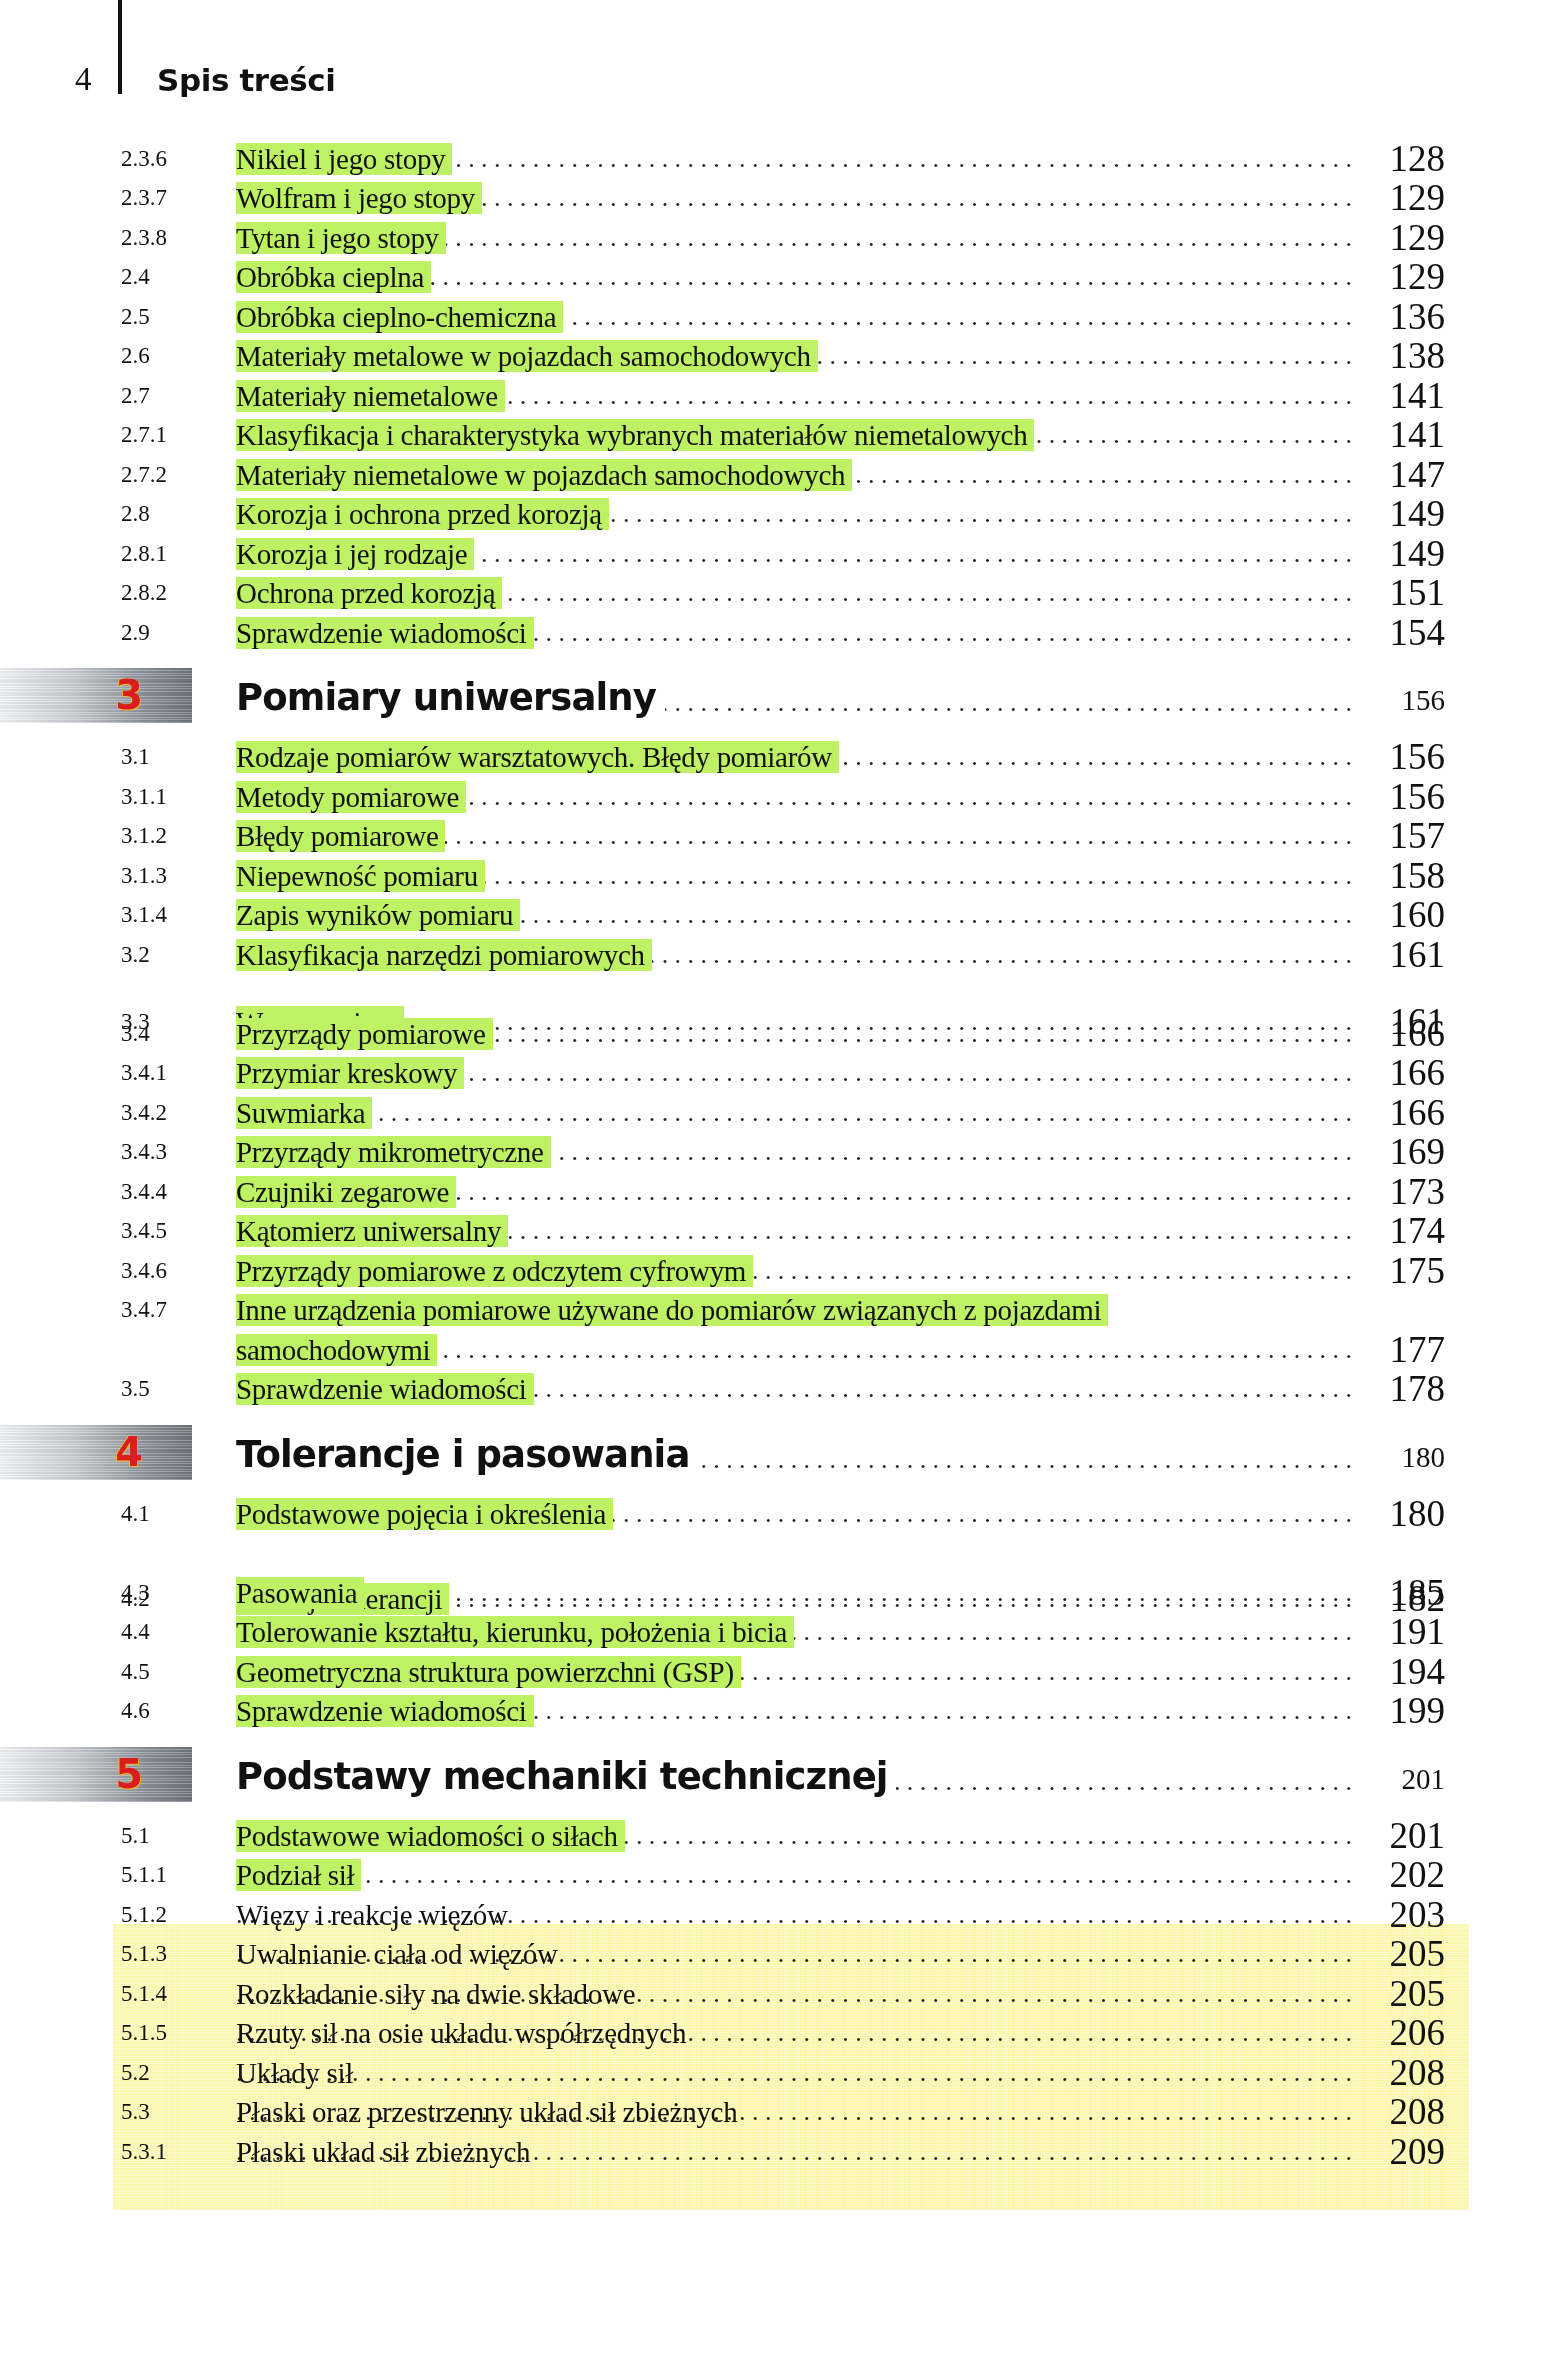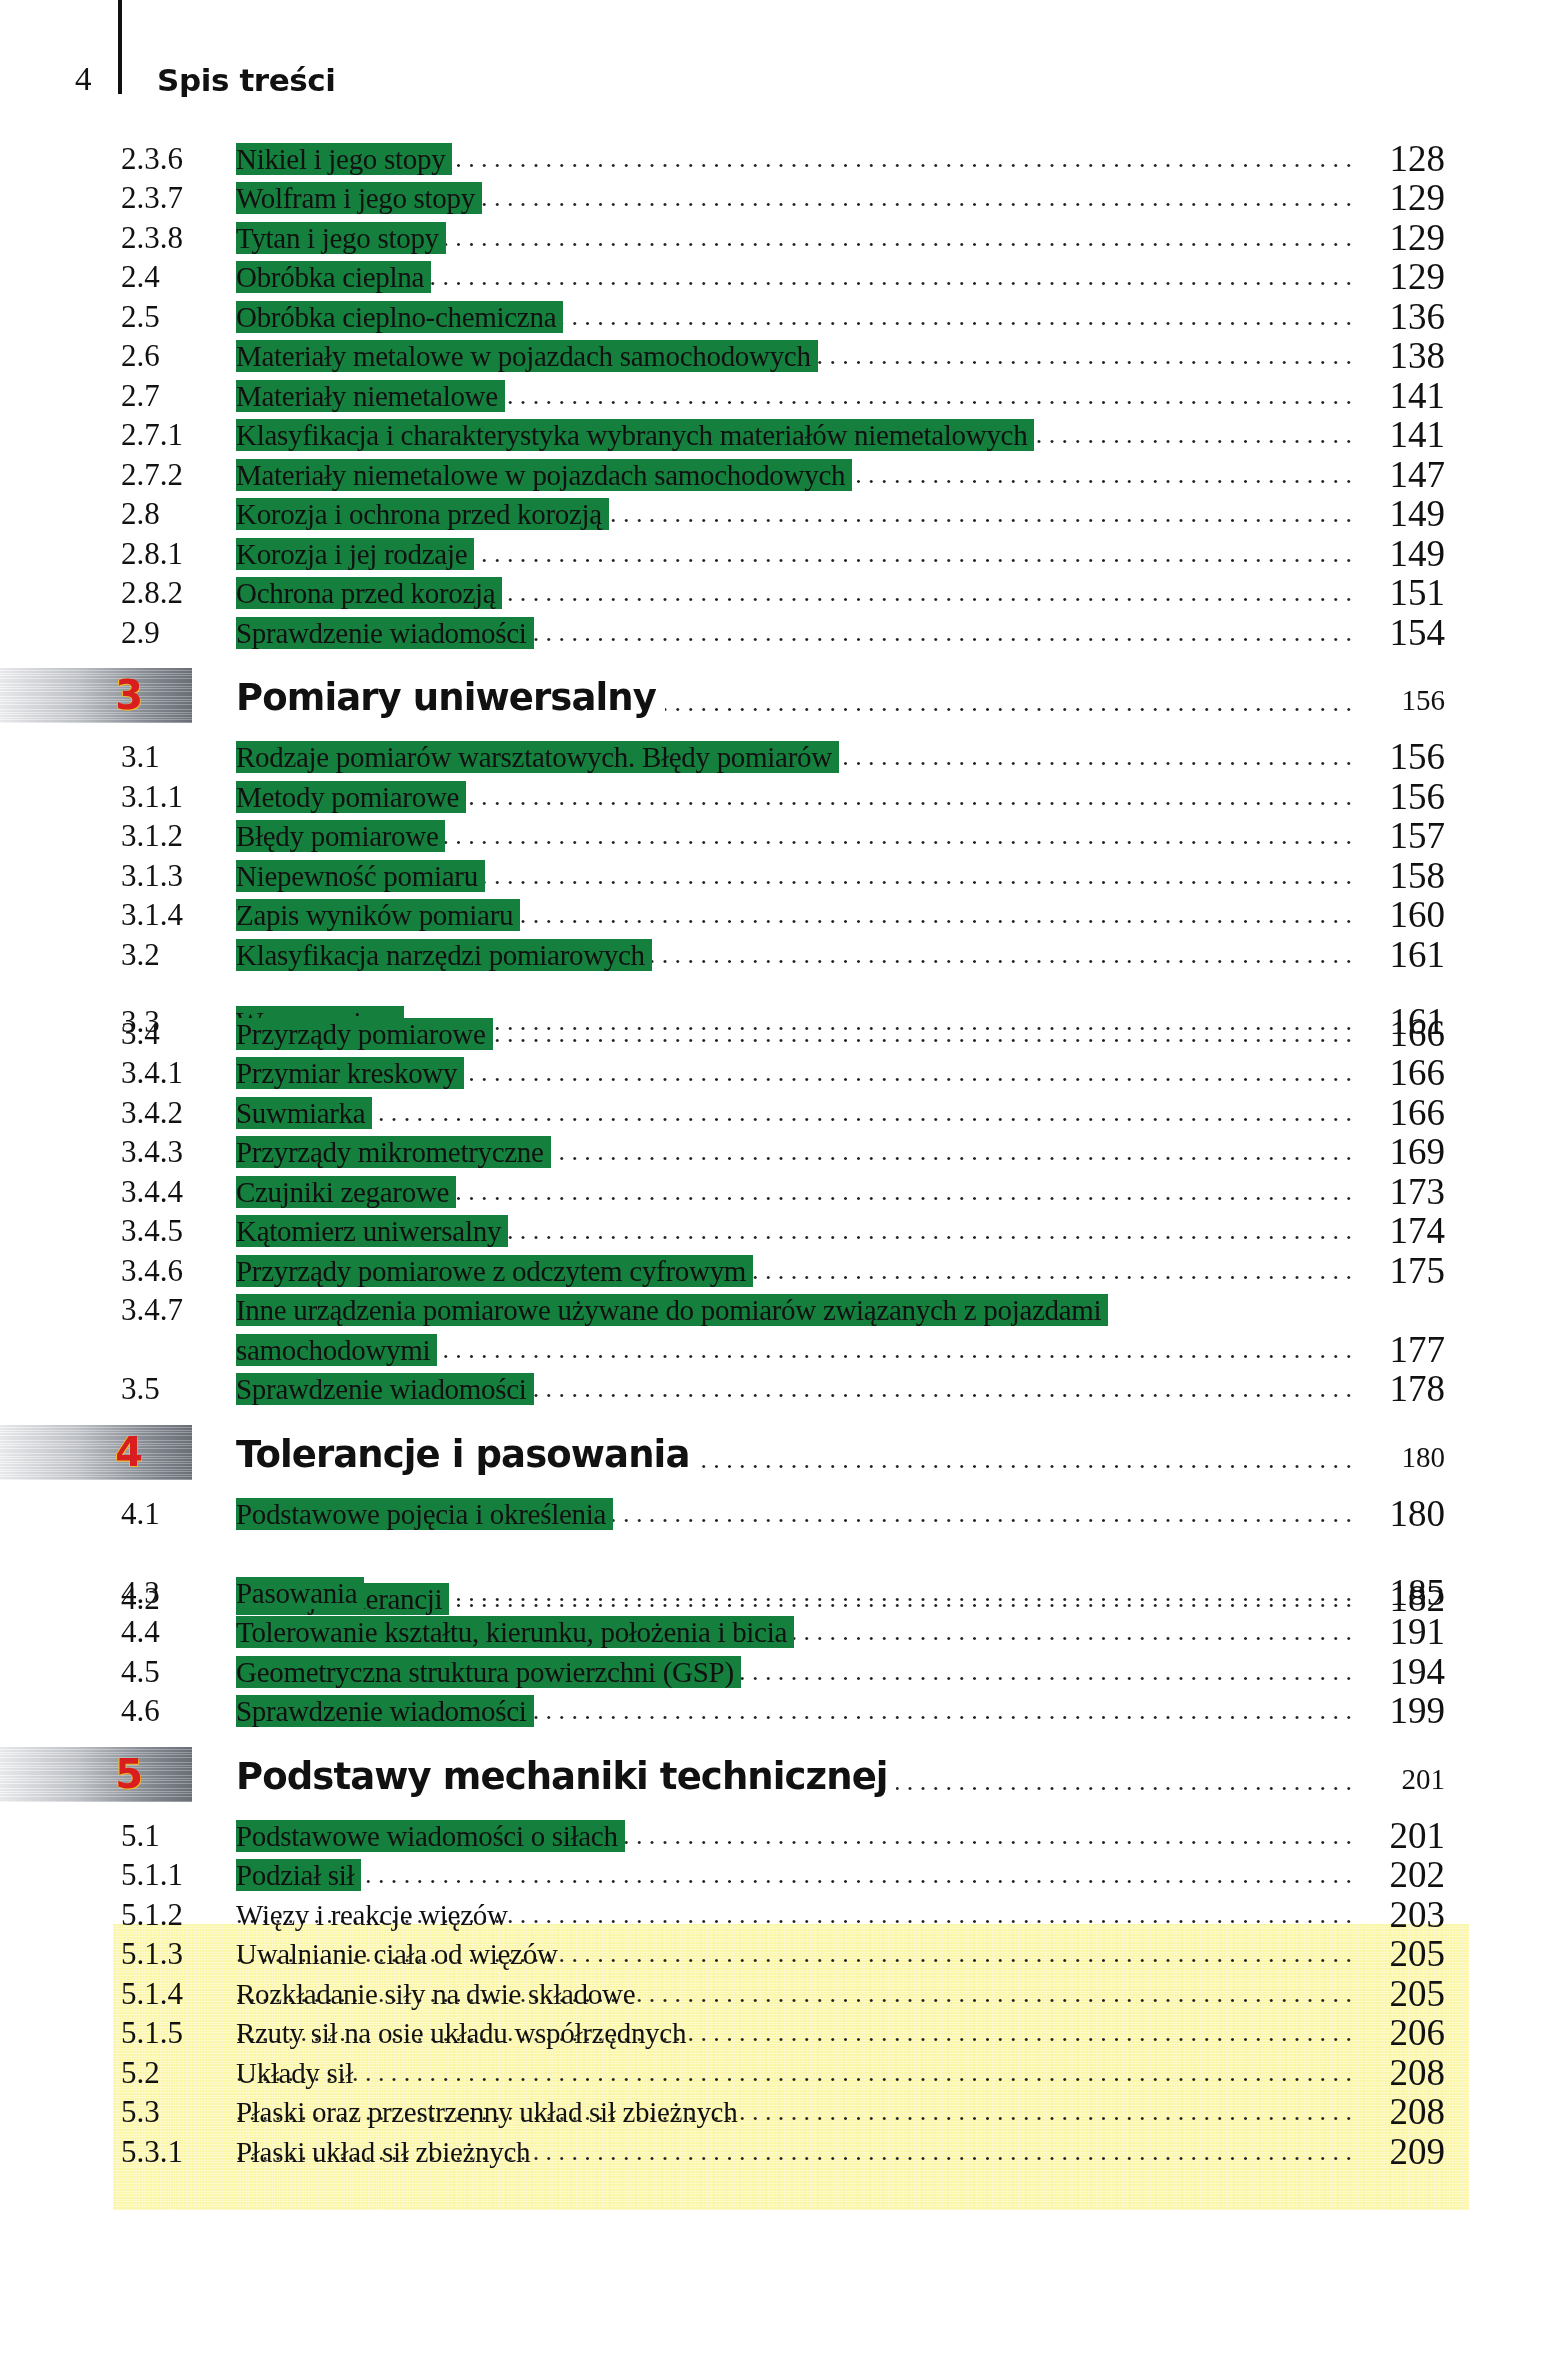--- a/index.html
+++ b/index.html
@@ -8,25 +8,25 @@
     overflow: hidden; color: #111;
     font-family: "Liberation Serif", "DejaVu Serif", serif;
   }
   .page-header { position: absolute; left: 0; top: 0; width: 520px; height: 113px; }
   .header-rule { position: absolute; left: 118px; top: 0; width: 3.5px; height: 94px; background: #111; }
   .page-num { position: absolute; left: 75px; top: 61px; font-size: 33px; font-family: "Liberation Serif", serif; }
   .header-title { position: absolute; left: 157px; top: 62px; font-size: 31px; font-weight: bold; font-family: "DejaVu Sans", "Liberation Sans", sans-serif; letter-spacing: -0.4px; }
 
   .toc { position: absolute; left: 0; top: 0; width: 1566px; }
   .row { position: absolute; left: 0; width: 1566px; height: 40px; }
-  .row .num { position: absolute; left: 121px; top: 0; font-size: 31px; line-height: 40px; }
+  .row .num { position: absolute; left: 121px; top: 0; font-size: 23px; line-height: 40px; }
   .row .title-wrap { position: absolute; left: 236px; top: 0; width: 1118px; height: 40px; overflow: hidden; white-space: nowrap; }
   .row .title { font-size: 29px; line-height: 40px; background: inherit; padding-right: 7px; position: relative; z-index: 1; letter-spacing: -0.3px; }
   .row .leader { position: absolute; left: 0; right: 0; top: 0; font-size: 26px; line-height: 40px; letter-spacing: 6.4px; color: #222; overflow: hidden; white-space: nowrap; z-index: 0; }
-  .row .title-wrap .title { background: #15803d; }
+  .row .title-wrap .title { background: #bef264; }
   .row.hl .title-wrap .title { background: #fbf6a6; }
   .row .page { position: absolute; right: 121px; top: 0; font-size: 37px; line-height: 40px; text-align: right; width: 69px; }
 
   .chapter { position: absolute; left: 0; width: 1566px; height: 55px; }
   .chapter .badge {
     position: absolute; left: 0; top: 0; width: 192px; height: 55px;
     background: linear-gradient(90deg, #f3f4f6 0%, #c8cbd0 40%, #8e939b 75%, #6f747c 100%);
     background-image:
       repeating-linear-gradient(0deg, rgba(255,255,255,0.25) 0 0.9px, rgba(0,0,0,0.05) 0.9px 2.6px),
       linear-gradient(90deg, #f3f4f6 0%, #c8cbd0 40%, #8e939b 75%, #6f747c 100%);

